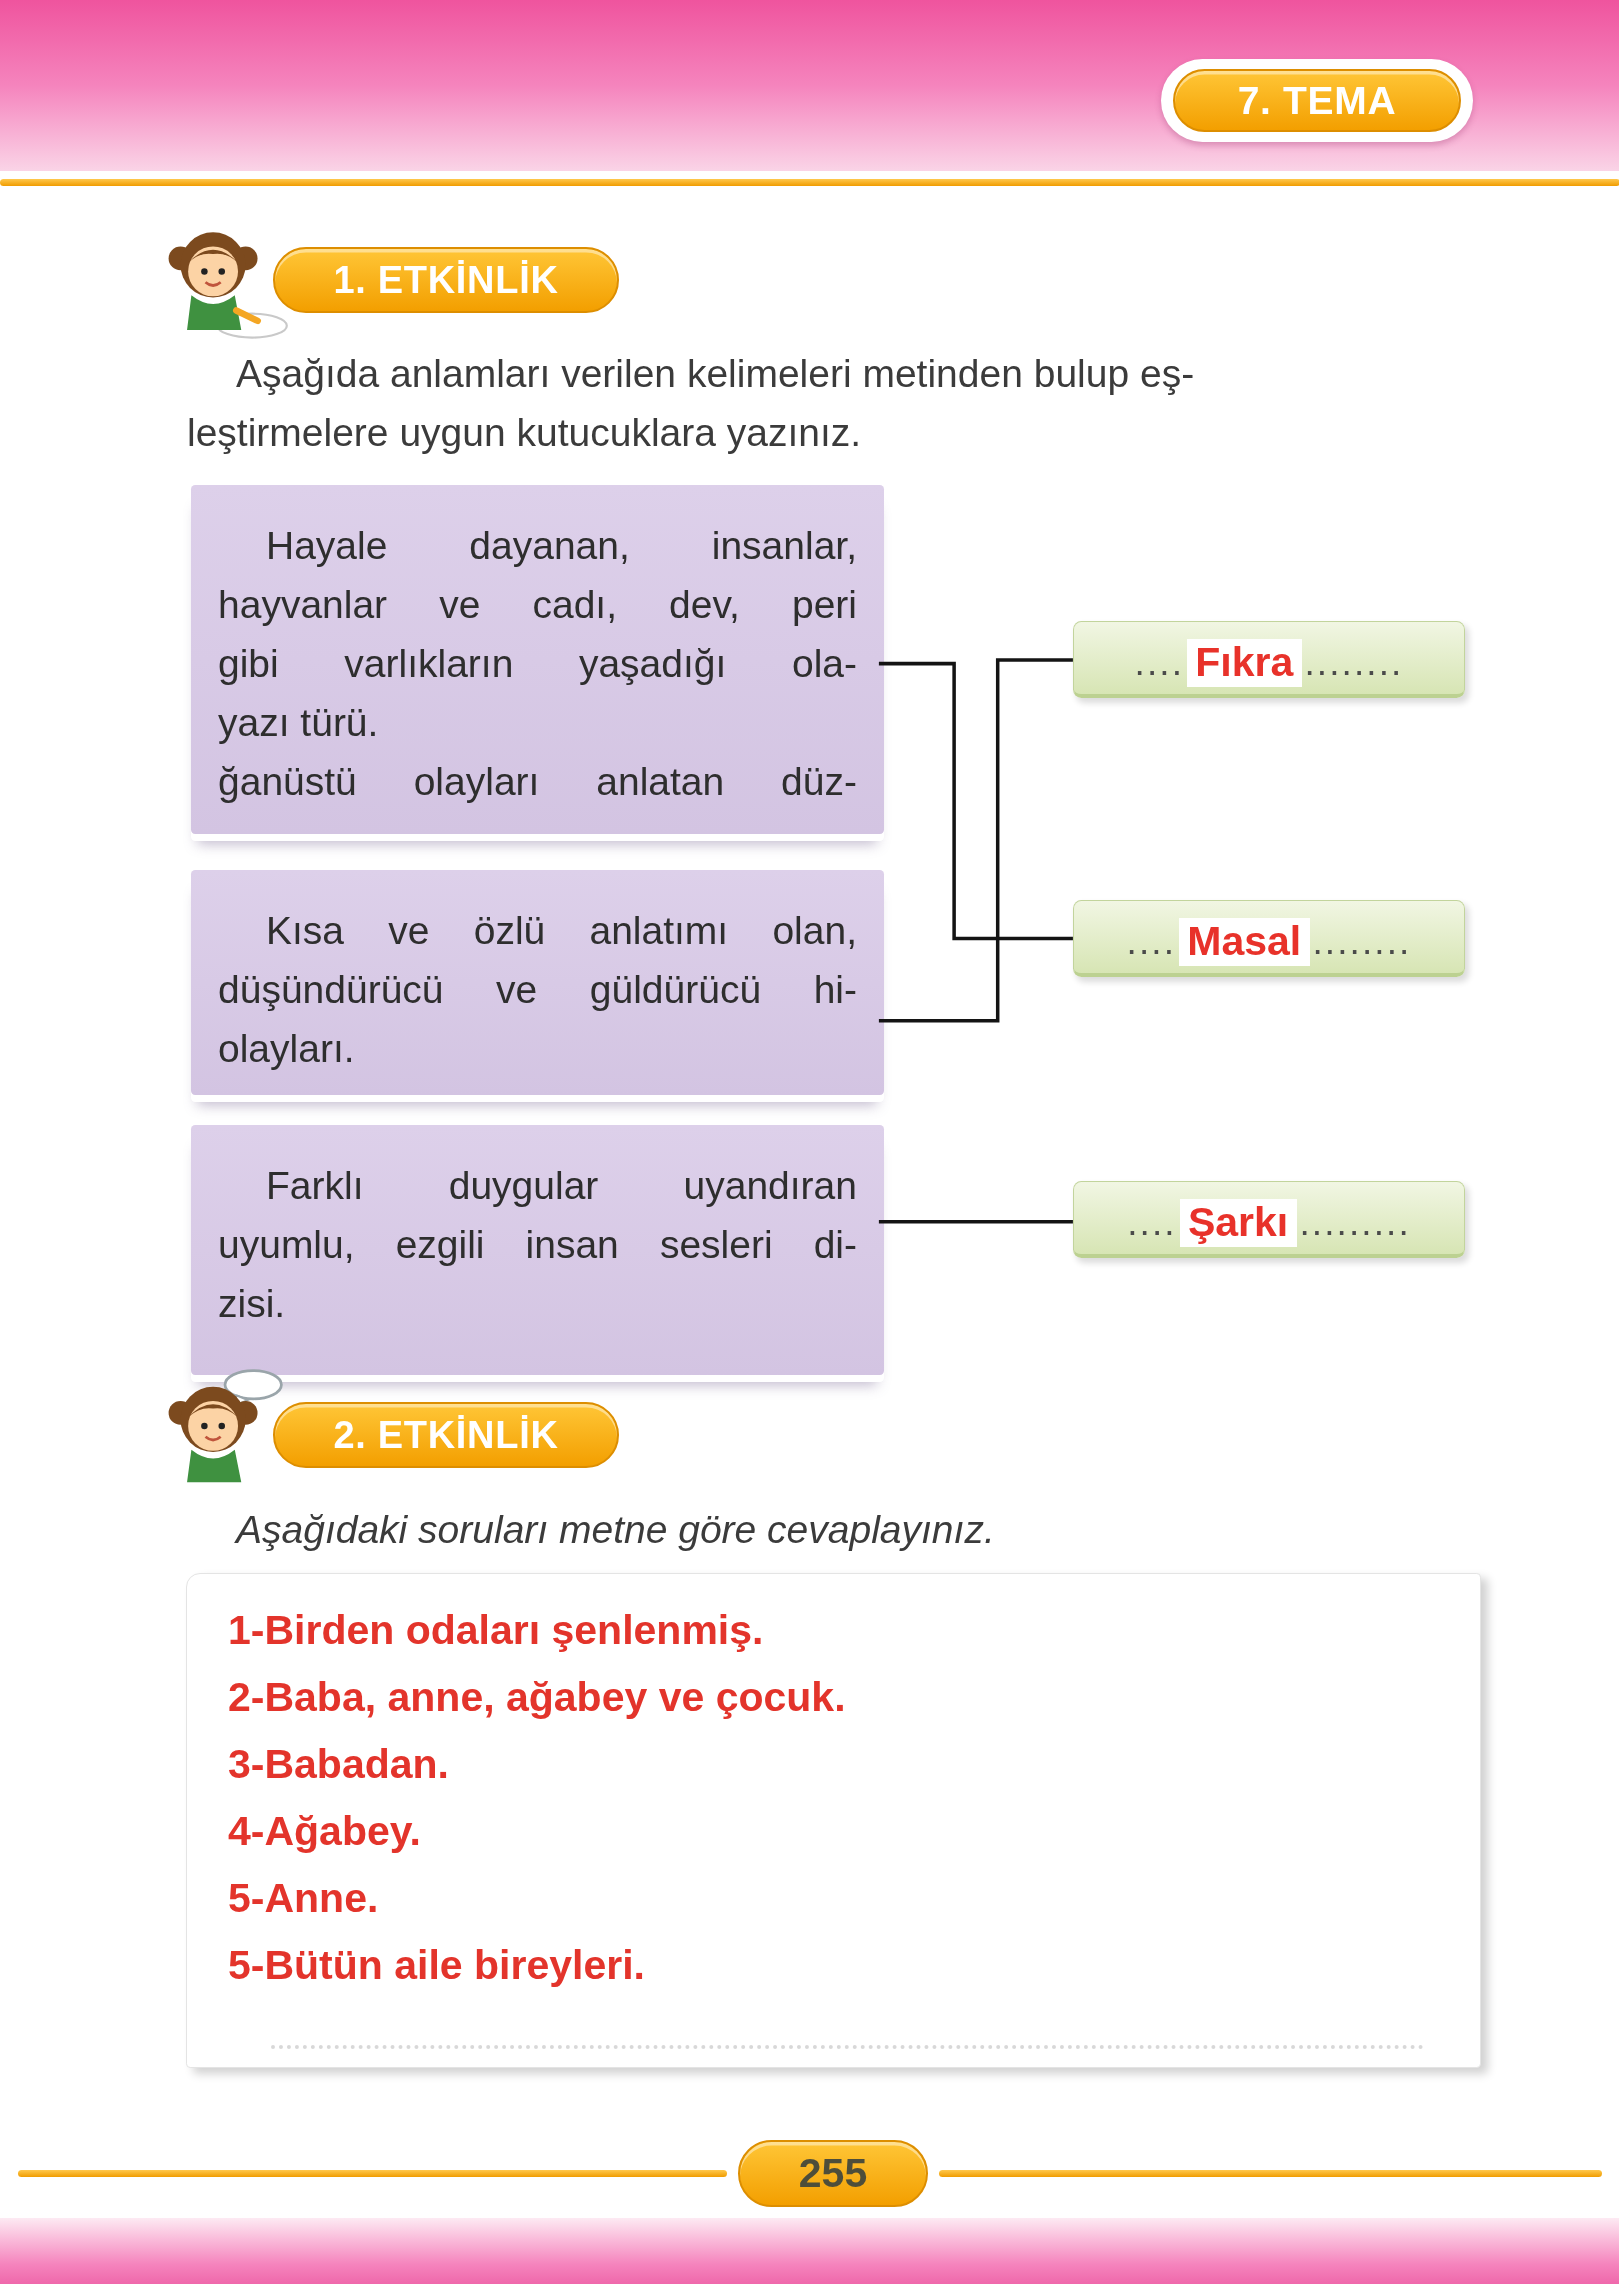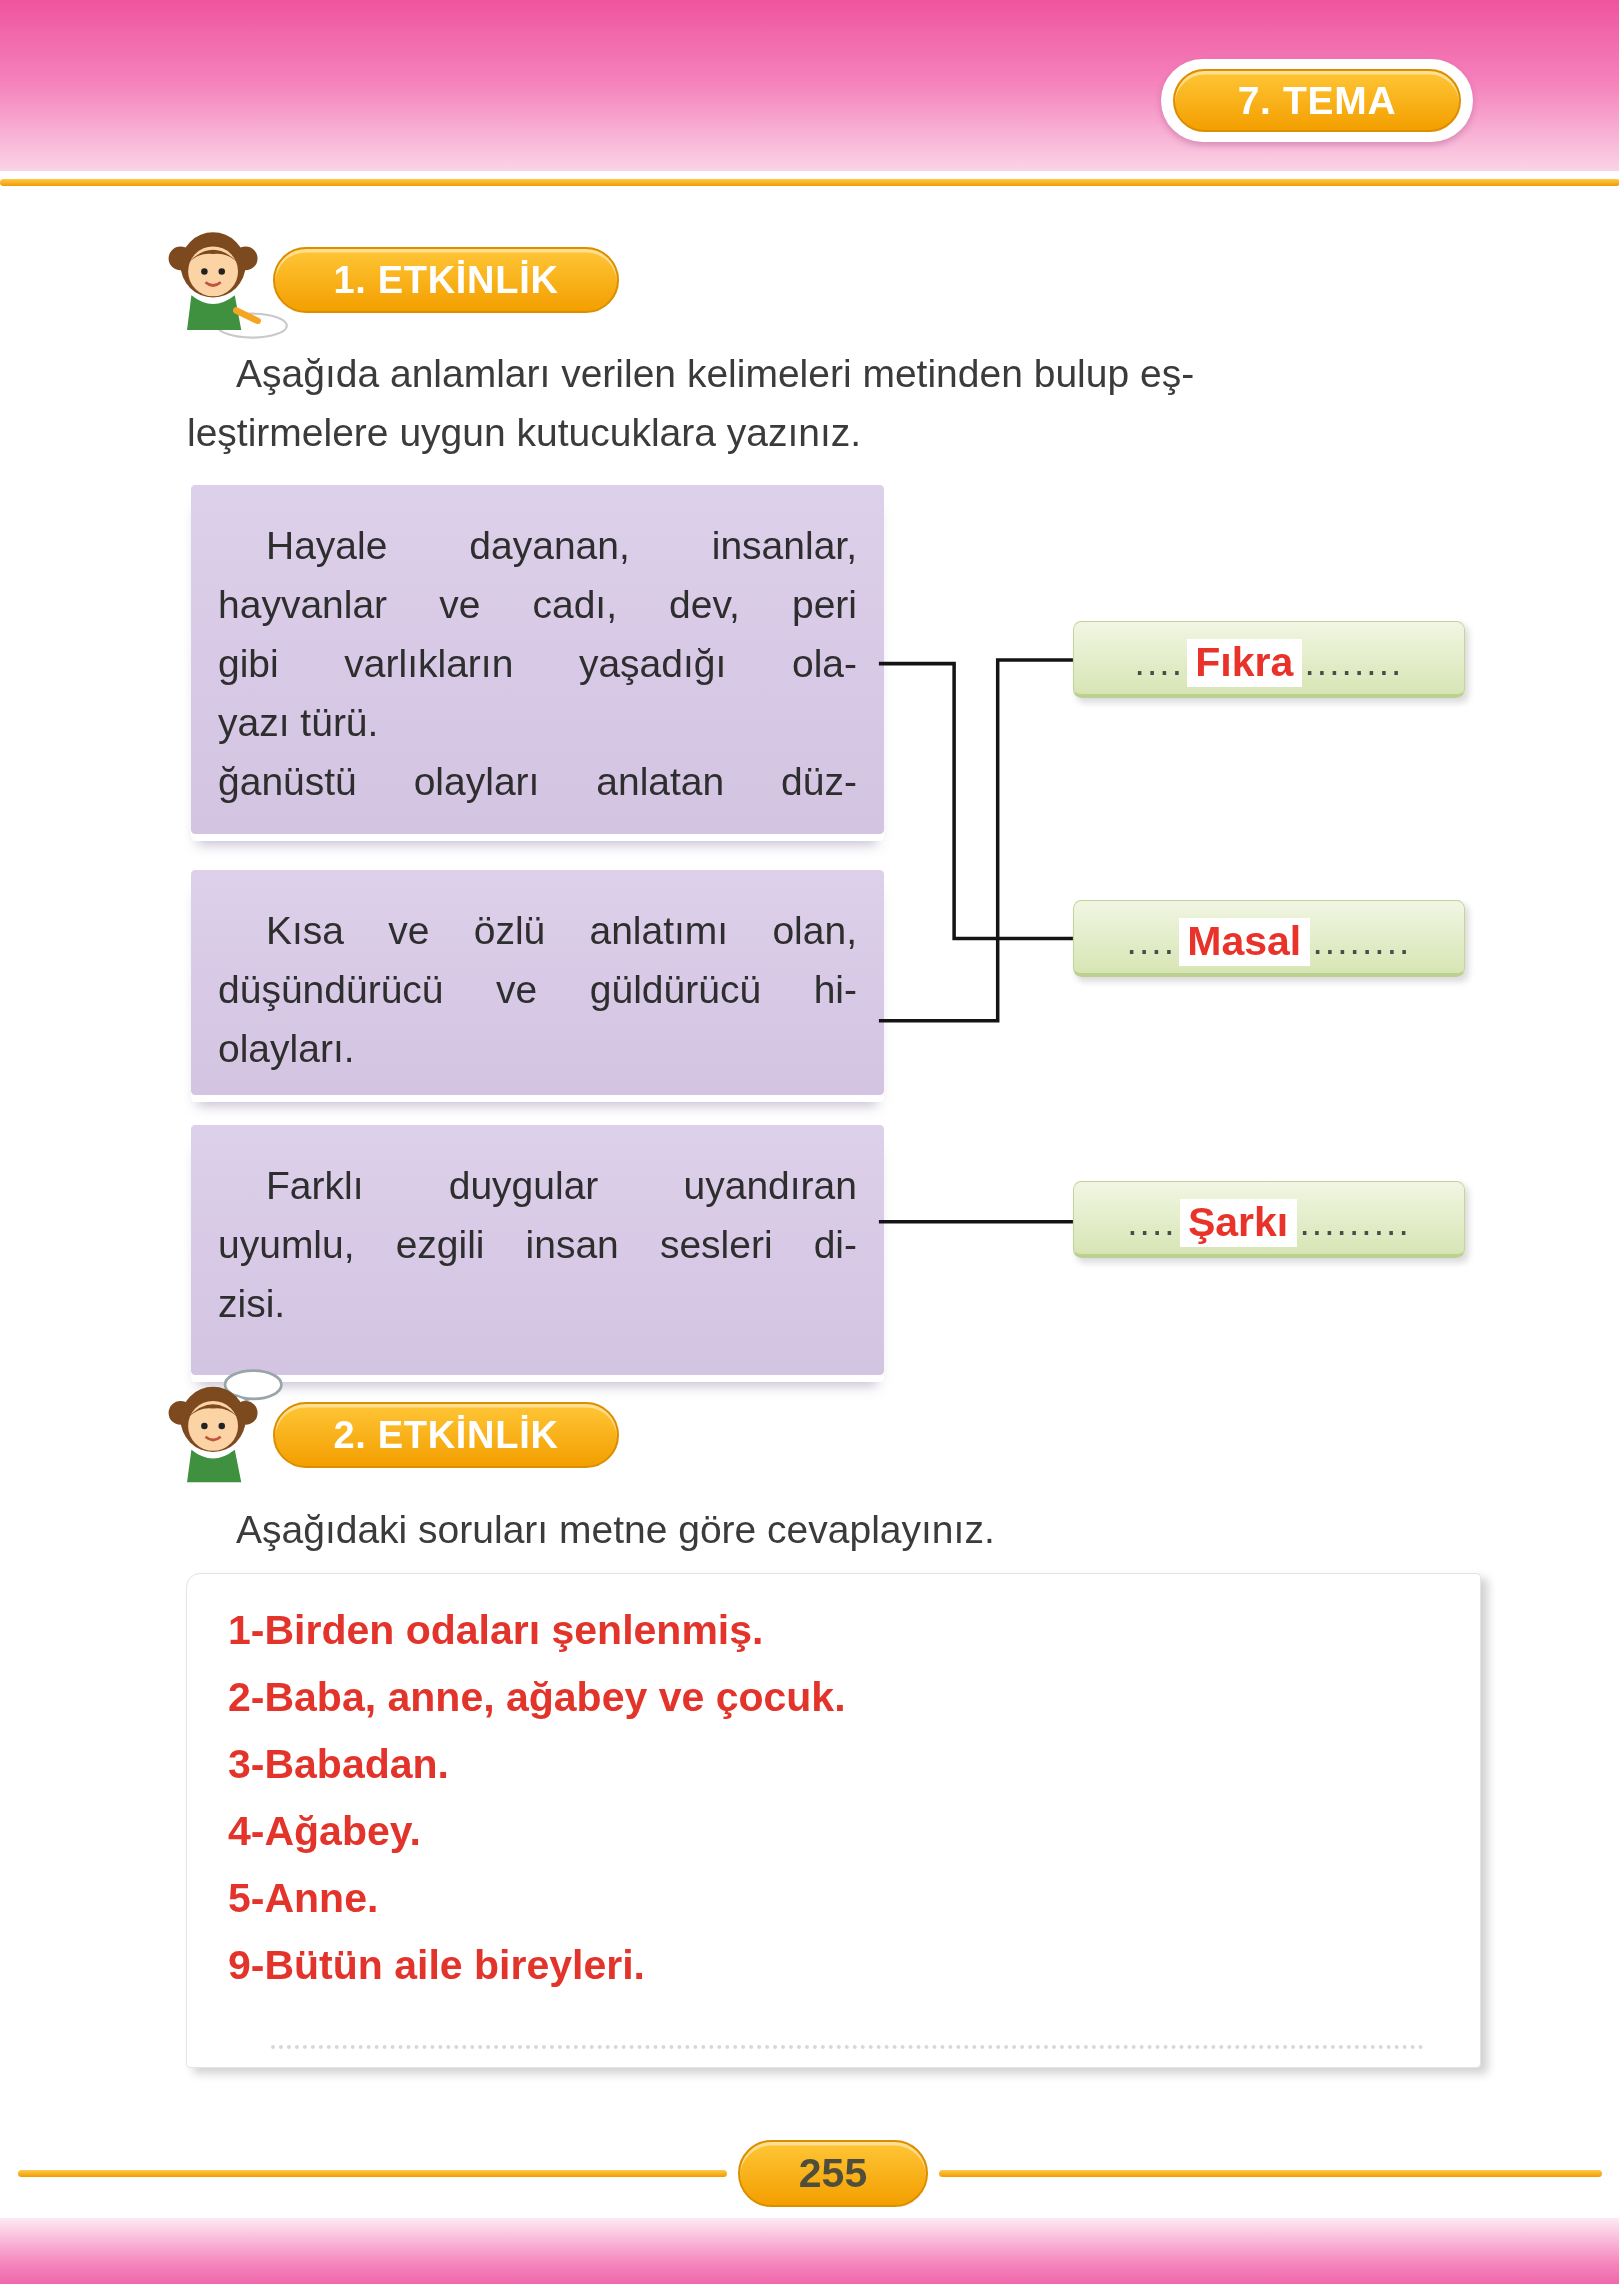--- a/index.html
+++ b/index.html
@@ -45,21 +45,21 @@
   #badge1 { left:273px; top:247px; }
   #badge2 { left:273px; top:1402px; }
   .girl { position:absolute; width:141px; height:120px; }
   #girl1 { left:148px; top:219px; }
   #girl2 { left:148px; top:1367px; }
 
   
   .inst { position:absolute; color:#3b3b3b; font-size:39px; line-height:59px; width:1297px; }
   #inst1 { left:187px; top:344px; }
   #inst1 .line-first { text-indent:49px; }
-  #inst2 { left:187px; top:1500px; text-indent:49px; }
+  #inst2 { left:187px; top:1500px; text-indent:49px;font-style:italic; }
 
   
   .defbox {
     position:absolute; left:191px; width:693px;
     background:linear-gradient(#ddd0ea,#d3c4e2);
     border-radius:4.2px;
     padding:31px 27px 0 27px;
     color:#2e2e2e; font-size:39px; line-height:59px;
     box-shadow:0 7px 0 0 #ffffff, 0 17px 12.7px -5.6px rgba(100,80,130,0.40);
   }
@@ -210,21 +210,21 @@
   </div>
 
   <div class="inst" id="inst2">Aşağıdaki soruları metne göre cevaplayınız.</div>
 
   <div class="sheet">
     <div class="redline">1-Birden odaları şenlenmiş.</div>
     <div class="redline">2-Baba, anne, ağabey ve çocuk.</div>
     <div class="redline">3-Babadan.</div>
     <div class="redline">4-Ağabey.</div>
     <div class="redline">5-Anne.</div>
-    <div class="redline">9-Bütün aile bireyleri.</div>
+    <div class="redline">5-Bütün aile bireyleri.</div>
     <div class="faint-dots"></div>
   </div>
 
   <div class="footer-line" id="fl-left"></div>
   <div class="gold-pill page-pill">
     <span>255</span>
   </div>
   <div class="footer-line" id="fl-right"></div>
   <div class="bottom-band"></div>
 

